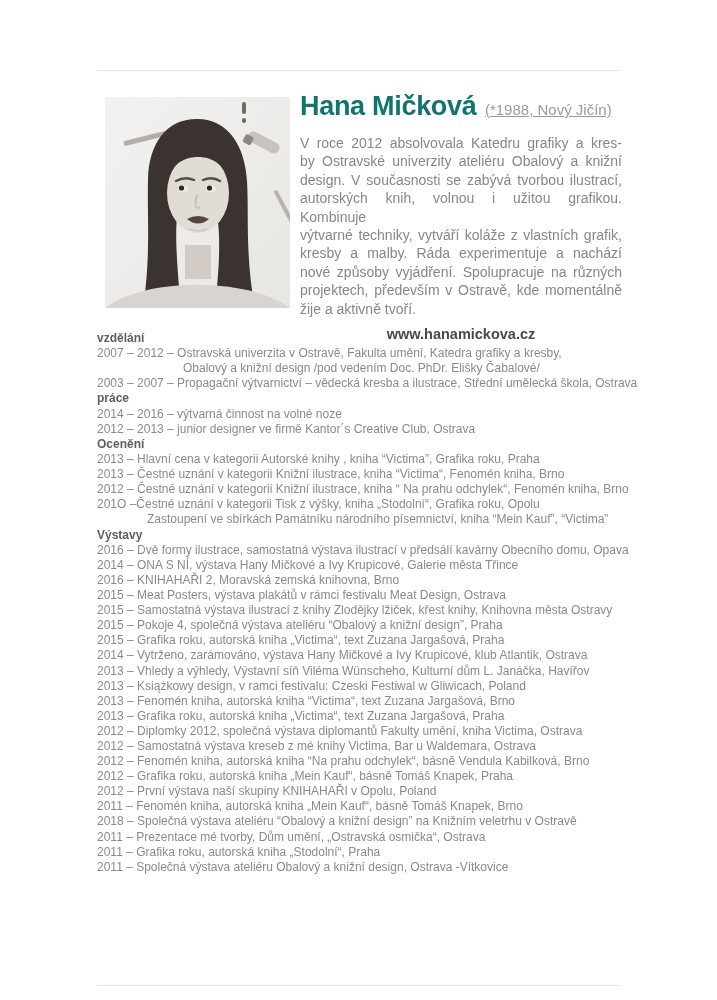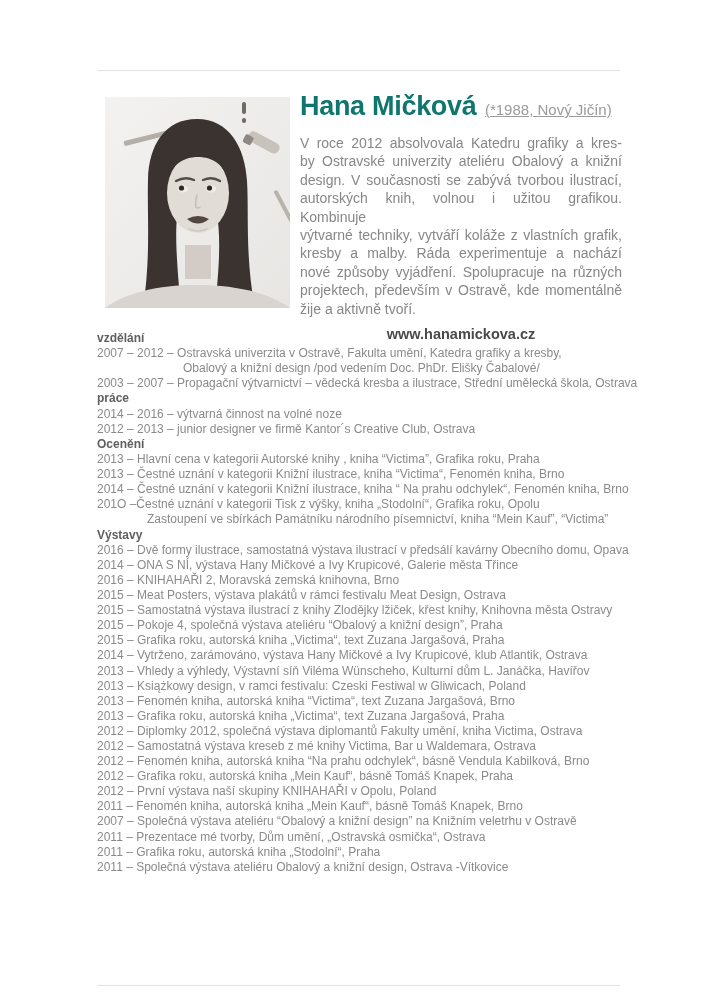--- a/index.html
+++ b/index.html
@@ -167,21 +167,21 @@
       </div>
       <div class="section">
         <div class="sec-title">práce</div>
         <div class="sec-line">2014 – 2016 – výtvarná činnost na volné noze</div>
         <div class="sec-line">2012 – 2013 – junior designer ve firmě Kantor´s Creative Club, Ostrava</div>
       </div>
       <div class="section">
         <div class="sec-title">Ocenění</div>
         <div class="sec-line">2013 – Hlavní cena v kategorii Autorské knihy , kniha “Victima”, Grafika roku, Praha</div>
         <div class="sec-line">2013 – Čestné uznání v kategorii Knižní ilustrace, kniha “Victima“, Fenomén kniha, Brno</div>
-        <div class="sec-line">2014 – Čestné uznání v kategorii Knižní ilustrace, kniha “ Na prahu odchylek“, Fenomén kniha, Brno</div>
+        <div class="sec-line">2012 – Čestné uznání v kategorii Knižní ilustrace, kniha “ Na prahu odchylek“, Fenomén kniha, Brno</div>
         <div class="sec-line">201O –Čestné uznání v kategorii Tisk z výšky, kniha „Stodolní“, Grafika roku, Opolu</div>
         <div class="sec-line ind1">Zastoupení ve sbírkách Památníku národního písemnictví, kniha “Mein Kauf”, “Victima”</div>
       </div>
       <div class="section">
         <div class="sec-title">Výstavy</div>
         <div class="sec-line">2016 – Dvě formy ilustrace, samostatná výstava ilustrací v předsálí kavárny Obecního domu, Opava</div>
         <div class="sec-line">2014 – ONA S NÍ, výstava Hany Mičkové a Ivy Krupicové, Galerie města Třince</div>
         <div class="sec-line">2016 – KNIHAHAŘI 2, Moravská zemská knihovna, Brno</div>
         <div class="sec-line">2015 – Meat Posters, výstava plakátů v rámci festivalu Meat Design, Ostrava</div>
         <div class="sec-line">2015 – Samostatná výstava ilustrací z knihy Zlodějky lžiček, křest knihy, Knihovna města Ostravy</div>
@@ -191,21 +191,21 @@
         <div class="sec-line">2013 – Vhledy a výhledy, Výstavní síň Viléma Wünscheho, Kulturní dům L. Janáčka, Havířov</div>
         <div class="sec-line">2013 – Książkowy design, v ramci festivalu: Czeski Festiwal w Gliwicach, Poland</div>
         <div class="sec-line">2013 – Fenomén kniha, autorská kniha “Victima“, text Zuzana Jargašová, Brno</div>
         <div class="sec-line">2013 – Grafika roku, autorská kniha „Victima“, text Zuzana Jargašová, Praha</div>
         <div class="sec-line">2012 – Diplomky 2012, společná výstava diplomantů Fakulty umění, kniha Victima, Ostrava</div>
         <div class="sec-line">2012 – Samostatná výstava kreseb z mé knihy Victima, Bar u Waldemara, Ostrava</div>
         <div class="sec-line">2012 – Fenomén kniha, autorská kniha “Na prahu odchylek“, básně Vendula Kabilková, Brno</div>
         <div class="sec-line">2012 – Grafika roku, autorská kniha „Mein Kauf“, básně Tomáš Knapek, Praha</div>
         <div class="sec-line">2012 – První výstava naší skupiny KNIHAHAŘI v Opolu, Poland</div>
         <div class="sec-line">2011 – Fenomén kniha, autorská kniha „Mein Kauf“, básně Tomáš Knapek, Brno</div>
-        <div class="sec-line">2007 – Společná výstava ateliéru “Obalový a knižní design” na Knižním veletrhu v Ostravě</div>
+        <div class="sec-line">2018 – Společná výstava ateliéru “Obalový a knižní design” na Knižním veletrhu v Ostravě</div>
         <div class="sec-line">2011 – Prezentace mé tvorby, Dům umění, „Ostravská osmička“, Ostrava</div>
         <div class="sec-line">2011 – Grafika roku, autorská kniha „Stodolní“, Praha</div>
         <div class="sec-line">2011 – Společná výstava ateliéru Obalový a knižní design, Ostrava -Vítkovice</div>
       </div>
     </div>
 
   <div class="rule rule-bottom"></div>
 
 </div>
 

